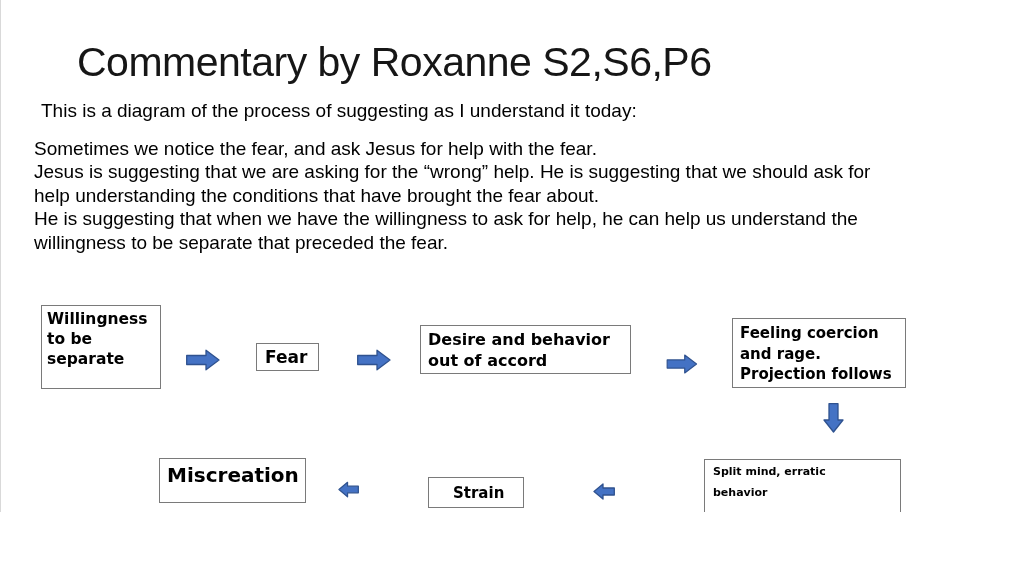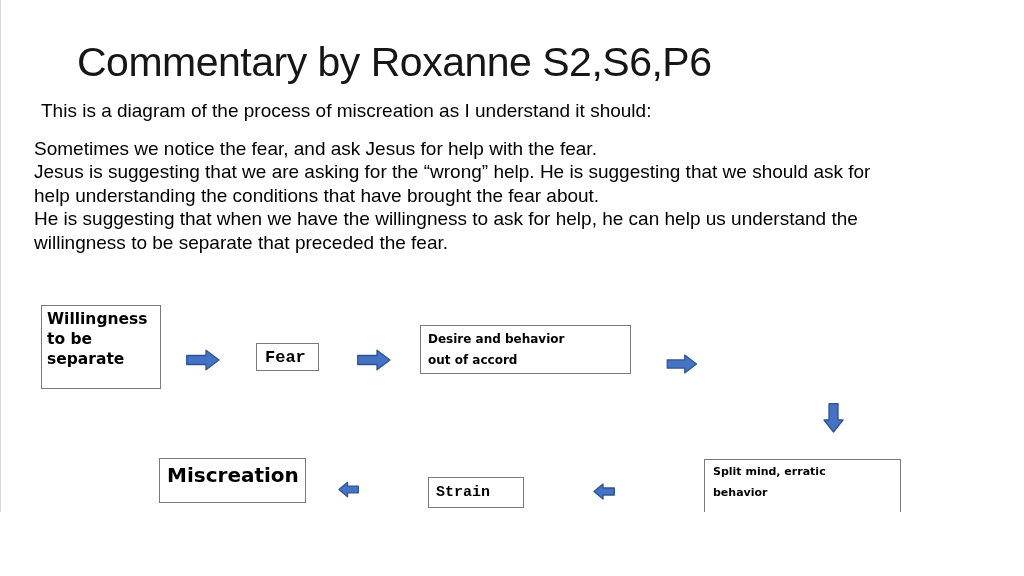--- a/index.html
+++ b/index.html
@@ -27,45 +27,45 @@
   }
   .box{
     position:absolute;
     border:1.5px solid #7a7a7a;
     background:#ffffff;
     box-sizing:border-box;
     font-family:"DejaVu Sans",sans-serif;
     font-weight:bold;color:#000;
   }
   .box .lbl{white-space:pre-line;display:block;}
-  .vcenter{display:flex;align-items:center;font-family:Liberation Mono, monospace;}
+  .vcenter{display:flex;align-items:center;}
   .b-willingness{left:40px;top:305px;width:120px;height:84px;font-size:15.5px;line-height:20px;padding:3px 12px 0 5px;}
   .b-fear{left:255px;top:343px;width:63px;height:28px;font-size:17px;padding-left:8px;}
-  .b-desire{left:419px;top:325px;width:211px;height:49px;font-size:12px;line-height:21px;padding:3px 0 0 7px;}
+  .b-desire{left:419px;top:325px;width:211px;height:49px;font-size:16px;line-height:21px;padding:3px 0 0 7px;}
   .b-coercion{left:731px;top:318px;width:174px;height:70px;font-size:15px;line-height:20.5px;padding:4px 0 0 7px;}
   .b-split{left:703px;top:459px;width:197px;height:57px;font-size:11px;line-height:21px;padding:1px 0 0 8px;}
-  .b-strain{left:427px;top:477px;width:96px;height:31px;font-size:15px;padding-left:7px;}
+  .b-strain{left:427px;top:477px;width:96px;height:31px;font-size:15px;padding-left:24px;}
   .b-miscreation{left:158px;top:458px;width:147px;height:45px;font-size:20px;padding:4px 0 0 7px;}
   .arrow{position:absolute;}
   .arrow path{stroke:#2f528f;stroke-width:1.3;stroke-linejoin:round;}
   .a-r1{left:185px;top:349px;}
   .a-r2{left:356px;top:349px;}
   .a-r3{left:664px;top:354px;}
   .a-down{left:822px;top:403px;}
   .a-l1{left:592px;top:483px;}
   .a-l2{left:337px;top:481px;}
 </style>
 </head>
 <body>
 
 <div class="slide">
 
   <h1 class="title">Commentary by Roxanne S2,S6,P6</h1>
 
-  <div class="subtitle">This is a diagram of the process of miscreation as I understand it should:</div>
+  <div class="subtitle">This is a diagram of the process of suggesting as I understand it today:</div>
 
   <div class="bodytext">Sometimes we notice the fear, and ask Jesus for help with the fear.
 Jesus is suggesting that we are asking for the “wrong” help. He is suggesting that we should ask for
 help understanding the conditions that have brought the fear about.
 He is suggesting that when we have the willingness to ask for help, he can help us understand the
 willingness to be separate that preceded the fear.</div>
 
   <div class="box b-willingness">
     <span class="lbl">Willingness
 to be
@@ -86,20 +86,25 @@
 
   <div class="box b-desire">
     <span class="lbl">Desire and behavior
 out of accord</span>
   </div>
 
   <svg class="arrow a-r3" width="34" height="20" viewBox="0 0 34 22">
     <path d="M0.7,6.5 H20 V1.2 L33,11 L20,20.8 V15.5 H0.7 Z" fill="#4472c4"></path>
   </svg>
 
+  <div class="box b-coercion">
+    <span class="lbl">Feeling coercion
+and rage.
+Projection follows</span>
+  </div>
 
   <svg class="arrow a-down" width="21" height="30" viewBox="0 0 21 30">
     <path d="M6,0.7 H15 V17 H20 L10.5,29 L1,17 H6 Z" fill="#4472c4"></path>
   </svg>
 
   <div class="box b-split">
     <span class="lbl">Split mind, erratic
 behavior</span>
   </div>
 

